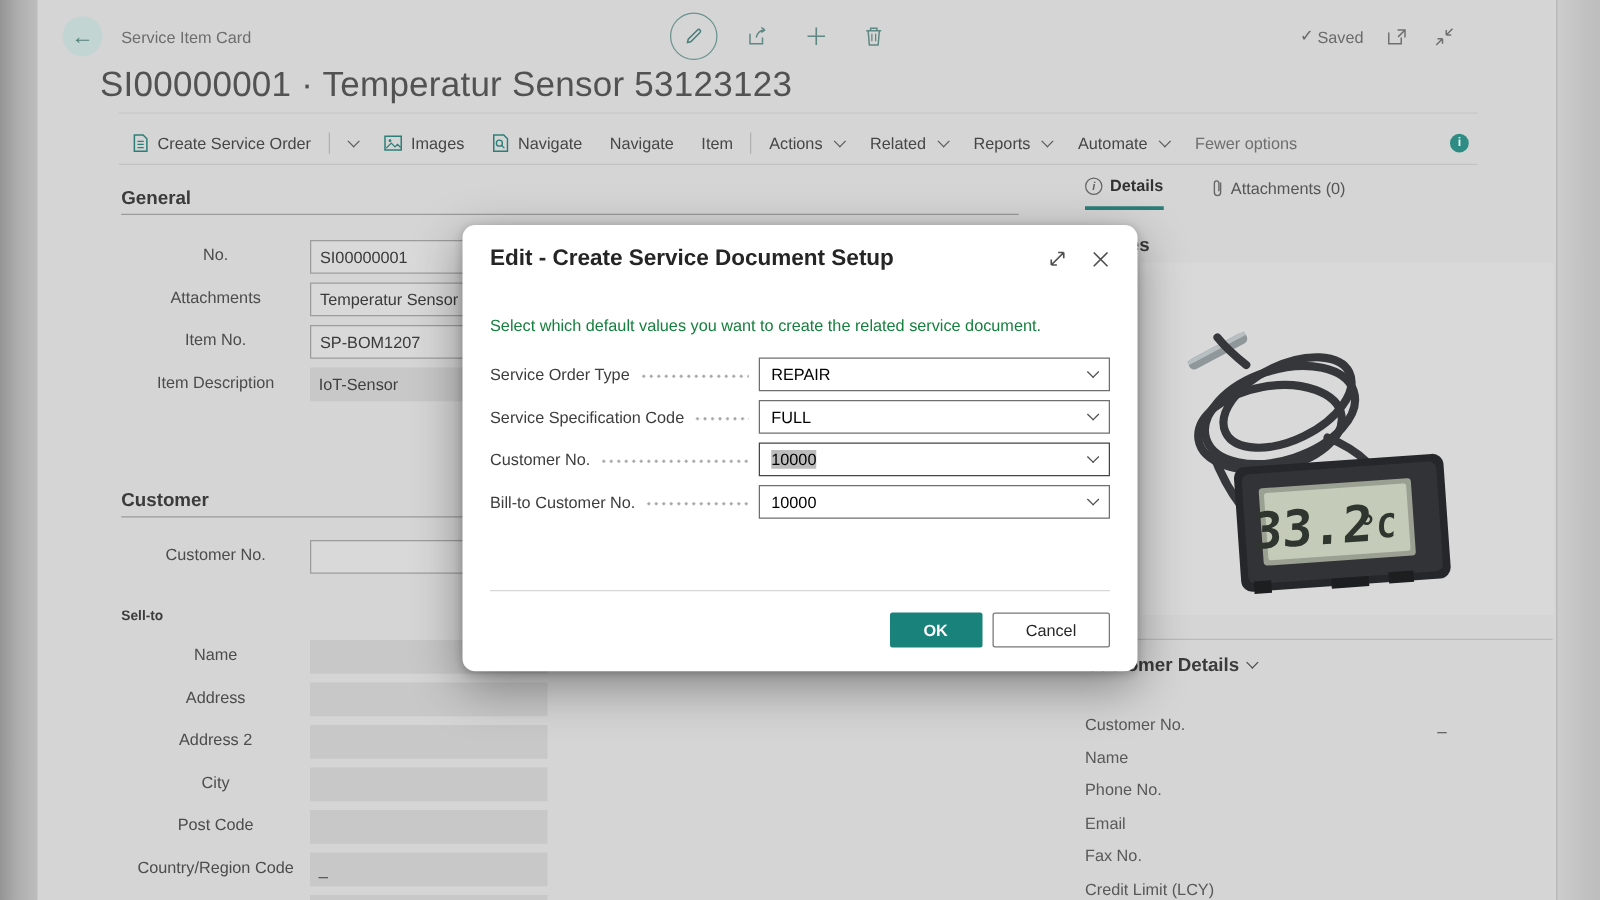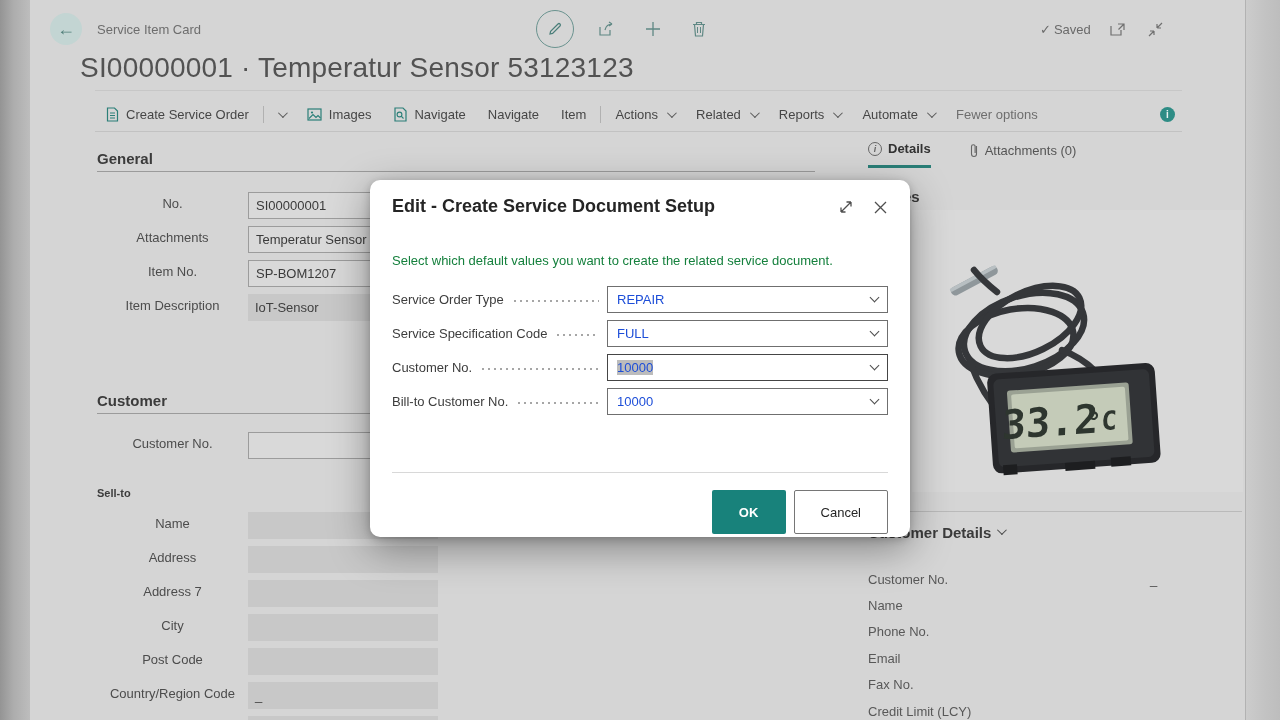--- a/index.html
+++ b/index.html
@@ -70,26 +70,26 @@
             box-shadow:0 12px 40px rgba(0,0,0,.38), 0 2px 8px rgba(0,0,0,.22);border-radius:10px; }
   .dlg-title { position:absolute; left:22px; top:16px; font-size:18px; font-weight:700; color:#252525; }
   .dlg-icons { position:absolute; right:20px; top:17px; display:flex; gap:14px; color:#4f4f4f; }
   .dlg-ico { width:20px; height:20px; display:flex; align-items:center; justify-content:center; cursor:pointer; }
   .dlg-desc { position:absolute; left:22px; top:73px; font-size:13px; color:#15803d; }
   .d-rows { position:absolute; left:22px; top:102px; width:496px; }
   .d-row { height:34px; display:flex; align-items:center; }
   .d-label { width:215px; display:flex; align-items:center; font-size:13px; color:#3d3d3d; }
   .combo { width:281px; height:27px; border:1px solid #6f6f6f; background:#fff; display:flex; align-items:center; padding:0 9px; cursor:pointer; }
   .combo.focus { border-color:#454545; }
-  .combo .val { flex:1; font-size:13px; color:#1d4ed8; white-space:nowrap; }
+  .combo .val { flex:1; font-size:13px; color:#000000; white-space:nowrap; }
   .combo .val .sel { background:#bcbcbc; }
   .dchev { width:7px; height:7px; border-right:1.3px solid #4d4d4d; border-bottom:1.3px solid #4d4d4d; transform:rotate(45deg); margin-top:-3px; }
   .dlg-line { position:absolute; left:22px; top:292px; width:496px; height:1px; background:#d8d8d8; }
   .btn-row { position:absolute; right:22px; top:310px; display:flex; gap:8px; }
-  .btn { height:44px; min-width:74px; font-size:13px; font-weight:700; display:flex; align-items:center; justify-content:center; cursor:pointer; border-radius:2px; padding:0 26px; }
+  .btn { height:28px; min-width:74px; font-size:13px; font-weight:700; display:flex; align-items:center; justify-content:center; cursor:pointer; border-radius:2px; padding:0 26px; }
   .btn.primary { background:#18827b; color:#ffffff; }
   .btn.ghost { background:#fff; border:1px solid #767676; color:#262626; font-weight:400; }
 
   svg { display:block; }
   .lcd-text { font-family:"DejaVu Sans Mono","Liberation Mono",monospace; font-weight:700; }
 </style>
 </head>
 <body>
 
 <div class="left-strip"></div>
@@ -277,21 +277,21 @@
   </div>
   <div class="f-row">
     <div class="f-label">
         <span class="lt">Address</span>
         <span class="dots"></span>
       </div>
     <div class="ibox ro"></div>
   </div>
   <div class="f-row">
     <div class="f-label">
-        <span class="lt">Address 7</span>
+        <span class="lt">Address 2</span>
         <span class="dots"></span>
       </div>
     <div class="ibox ro"></div>
   </div>
   <div class="f-row">
     <div class="f-label">
         <span class="lt">City</span>
         <span class="dots"></span>
       </div>
     <div class="ibox ro"></div>

